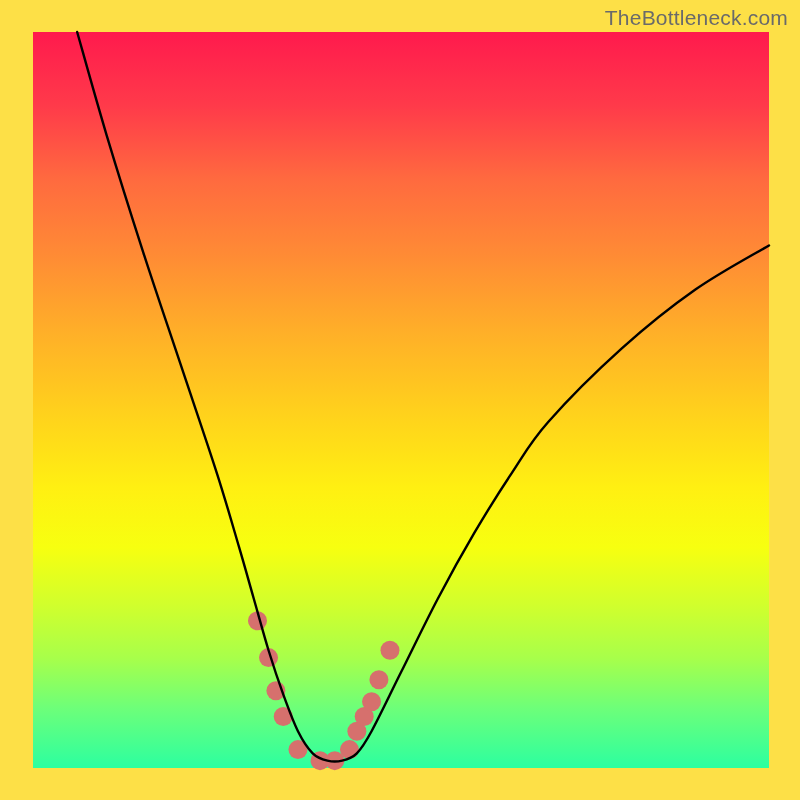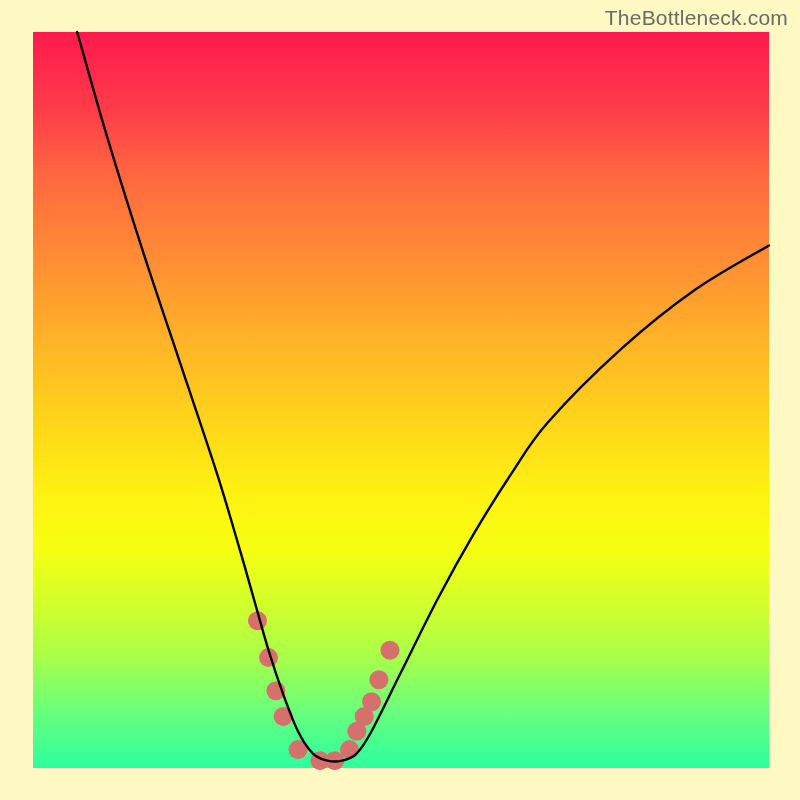--- a/index.html
+++ b/index.html
@@ -10,21 +10,21 @@
     background: #000;
     font-family: Arial, Helvetica, sans-serif;
     overflow: hidden;
   }
   .frame {
     position: absolute;
     left: 0;
     top: 0;
     width: 800px;
     height: 800px;
-    background: #fef9c3;
+    background: #fde047;
   }
   .plot {
     position: absolute;
     left: 33px;
     top: 32px;
     width: 736px;
     height: 736px;
     background: linear-gradient(to bottom,
       #ff1a4d 0%,
       #ff3a4a 10%,

